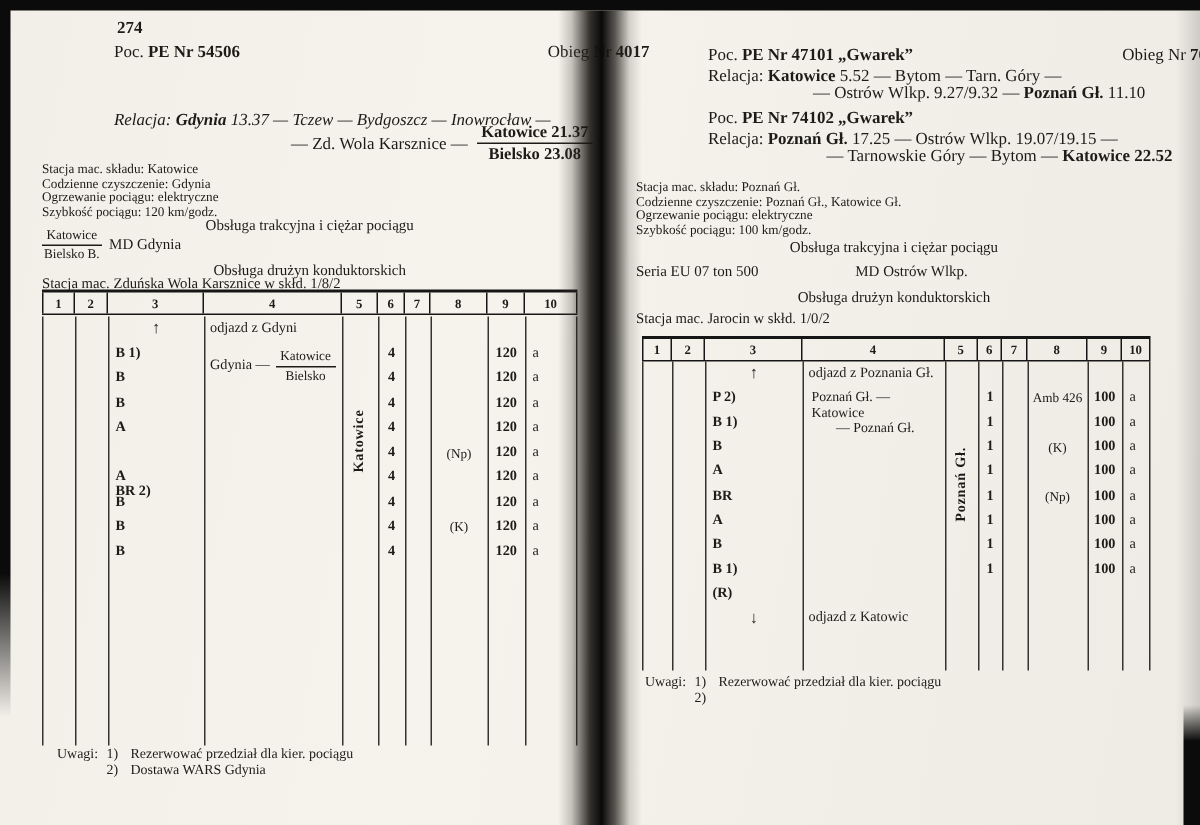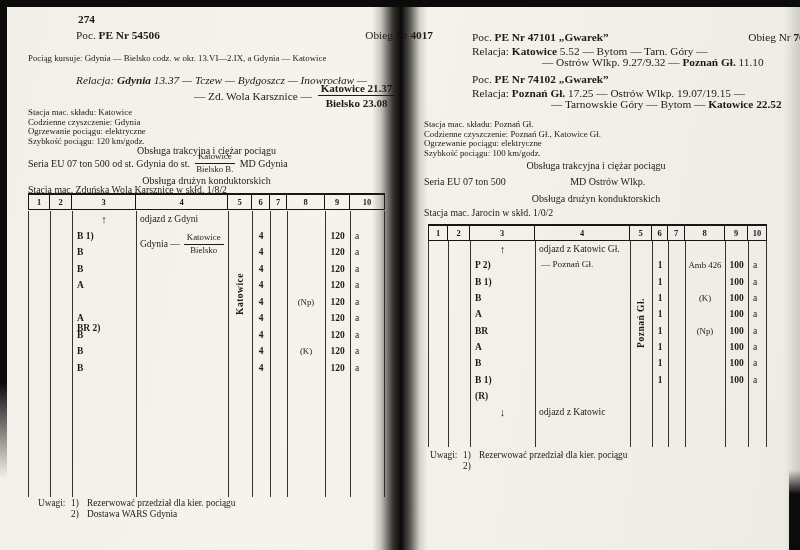--- a/index.html
+++ b/index.html
@@ -54,21 +54,21 @@
   .c-note{grid-column:8;justify-content:center;font-size:8.8px;}
   .c-speed{grid-column:9;justify-content:center;font-weight:700;}
   .c-brake{grid-column:10;padding-left:5px;}
   .g3{grid-column:3;} .g4{grid-column:4;}
   .r1{grid-row:1;} .r11{grid-row:11;}
   .arrowc{justify-content:center;font-size:11px;}
   .depnote{padding-left:4px;}
   .consist-l{grid-column:4;grid-row:2 / span 2;padding-left:4px;gap:4px;}
   .consist-r{grid-column:4;grid-row:2 / span 2;display:block;font-size:9.2px;
     line-height:10.5px;padding:2px 4px 0 6px;}
-  .consist-r .l2{text-align:left;}
+  .consist-r .l2{text-align:center;}
   .vstation{writing-mode:vertical-rl;transform:rotate(180deg);grid-column:5;
     justify-self:center;align-self:center;font-weight:700;font-size:9.5px;
     letter-spacing:0.5px;white-space:nowrap;}
   .vst-l{grid-row:3 / span 6;}
   .vst-r{grid-row:3 / span 6;}
   
   .uwagi{position:absolute;font-size:9.3px;line-height:11px;}
   .uwagi .row{display:flex;}
   .uwagi .lbl{width:33px;}
   .uwagi .num{width:16px;}
@@ -83,21 +83,20 @@
 
 <div>
   <div class="abs b t-md" style="left:30px;top:13px;">274</div>
 
   <div class="abs hline t-md" style="left:28px;top:29px;width:357px;">
     <span><span>Poc.</span>&nbsp;<span class="b">PE Nr 54506</span></span>
     <span><span>Obieg Nr</span>&nbsp;<span class="b">4017</span></span>
   </div>
 
   <div class="abs t-sm" style="left:28px;top:54px;width:360px;">
-    <div>Pociąg kursuje: Gdynia — Bielsko codz. w okr. 13.VI—2.IX, a Gdynia — Katowice</div>
   </div>
 
   <div class="abs t-md" style="left:28px;top:74px;font-style:italic;">
     <span>Relacja:</span>&nbsp;<span class="b">Gdynia</span><span> 13.37 — Tczew — Bydgoszcz — Inowrocław —</span>
   </div>
   <div class="abs t-md" style="left:146px;top:83px;height:25px;display:flex;align-items:center;gap:6px;">
     <span>— Zd. Wola Karsznice —</span>
     <span class="frac fmd b">
       <span class="ft">Katowice 21.37</span>
       <span class="fb">Bielsko 23.08</span>
@@ -112,21 +111,20 @@
 
       <div>Ogrzewanie pociągu: elektryczne</div>
 
       <div>Szybkość pociągu: 120 km/godz.</div>
 
   </div>
 
   <div class="abs center" style="left:28px;top:145px;width:357px;font-size:10px;">Obsługa trakcyjna i ciężar pociągu</div>
 
   <div class="abs" style="left:28px;top:152px;height:22px;display:flex;align-items:center;gap:5px;font-size:10px;">
-    <span>Seria EU 07 ton 500 od st. Gdynia do st.</span>
     <span class="frac fsm">
       <span class="ft">Katowice</span>
       <span class="fb">Bielsko B.</span>
     </span>
     <span>MD Gdynia</span>
   </div>
 
   <div class="abs center" style="left:28px;top:175px;width:357px;font-size:10px;">Obsługa drużyn konduktorskich</div>
 
   <div class="abs" style="left:28px;top:184px;font-size:9.8px;">Stacja mac. Zduńska Wola Karsznice w skłd. 1/8/2</div>
@@ -325,22 +323,23 @@
       <span class="vline" style="left:42px"></span>
       <span class="vline" style="left:107px"></span>
       <span class="vline" style="left:202px"></span>
       <span class="vline" style="left:224px"></span>
       <span class="vline" style="left:240px"></span>
       <span class="vline" style="left:257px"></span>
       <span class="vline" style="left:297px"></span>
       <span class="vline" style="left:320px"></span>
       <span class="vline" style="left:338px"></span>
     <div class="cell g3 r1 arrowc">↑</div>
-    <div class="cell g4 r1 depnote">odjazd z Katowic Gł.</div>
+    <div class="cell g4 r1 depnote">odjazd z Poznania Gł.</div>
     <div class="consist-r">
+      <div>Poznań Gł. — Katowice</div>
       <div class="l2">— Poznań Gł.</div>
     </div>
     <div class="vstation vst-r">Poznań Gł.</div>
 
       <div class="cell c-car" style="grid-row: 2;">P 2)</div>
       <div class="cell c-qty" style="grid-row: 2;">1</div>
       <div class="cell c-note" style="grid-row: 2;">Amb 426</div>
       <div class="cell c-speed" style="grid-row: 2;">100</div>
       <div class="cell c-brake" style="grid-row: 2;">a</div>
 

